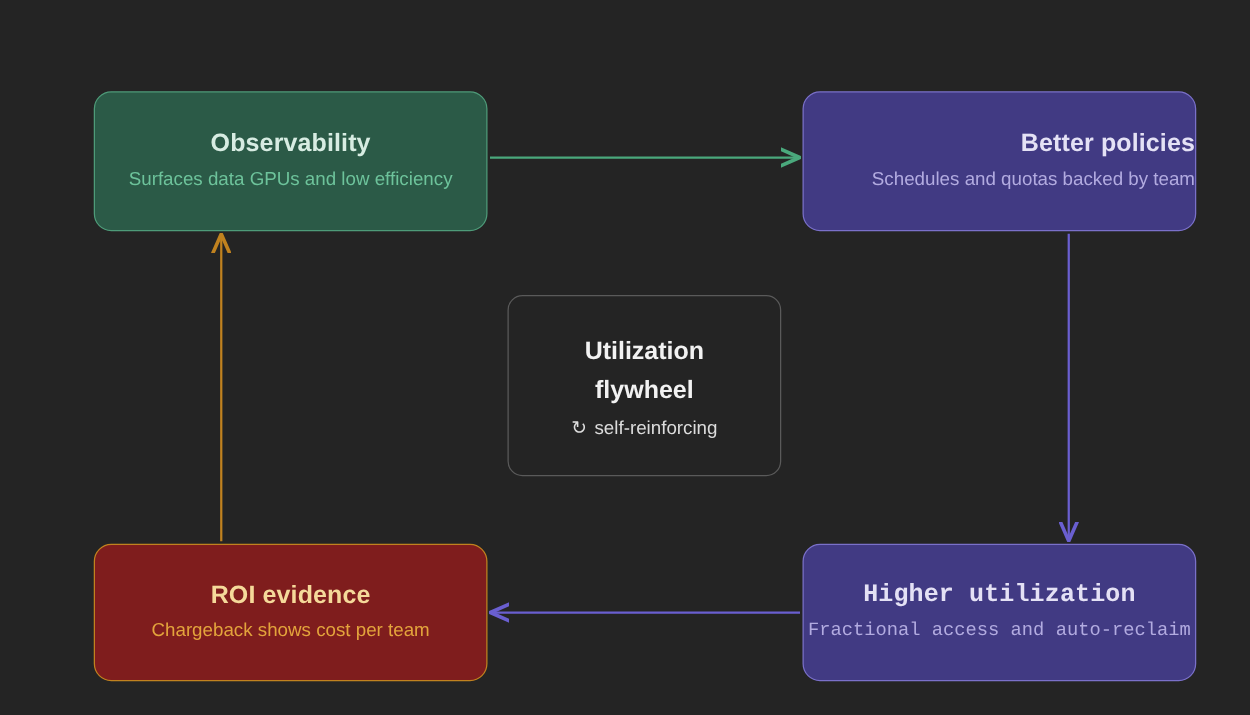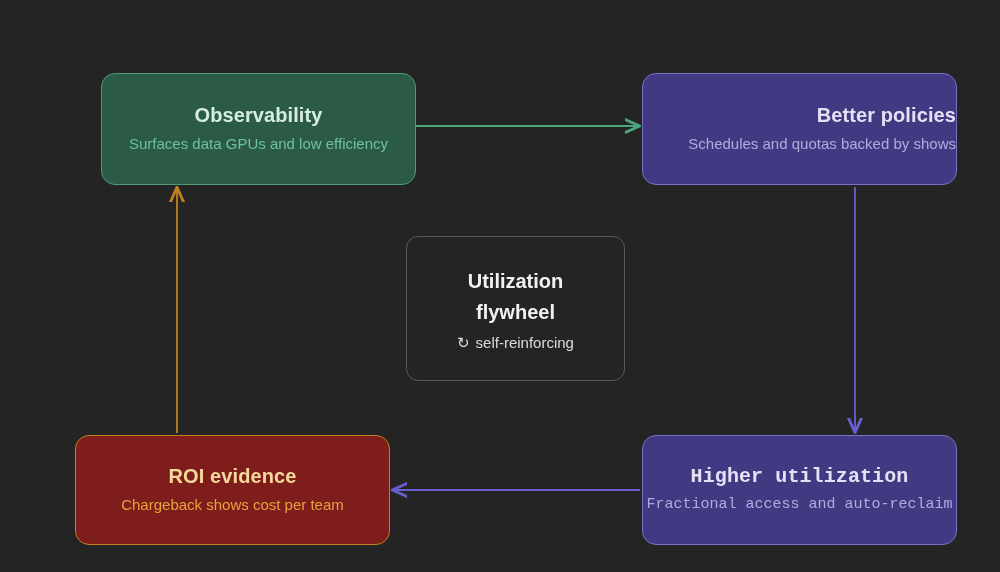--- a/index.html
+++ b/index.html
@@ -54,21 +54,20 @@
     white-space: nowrap;
   }
   
   #node-observability {
     left: 75px;
     top: 73px;
     width: 315px;
     height: 112px;
     background: #2b5a47;
     border-color: #4e9b79;
-    margin-left: 26px;
   }
   #node-observability .node-title { color: #d7ece2; }
   #node-observability .node-sub   { color: #6dc39b; }
 
   
   #node-better-policies {
     left: 642px;
     top: 73px;
     width: 315px;
     height: 112px;
@@ -165,21 +164,21 @@
     <line x1="177" y1="433" x2="177" y2="188" stroke="#c0821f" stroke-width="1.8" marker-end="url(#arrow-orange)"></line>
   </svg>
 
   <div class="node" id="node-observability">
     <div class="node-title">Observability</div>
     <div class="node-sub">Surfaces data GPUs and low efficiency</div>
   </div>
 
   <div class="node" id="node-better-policies">
     <div class="node-title">Better policies</div>
-    <div class="node-sub">Schedules and quotas backed by shows</div>
+    <div class="node-sub">Schedules and quotas backed by team</div>
   </div>
 
   <div class="node" id="node-higher-utilization">
     <div class="node-title">Higher utilization</div>
     <div class="node-sub">Fractional access and auto-reclaim</div>
   </div>
 
   <div class="node" id="node-roi-evidence">
     <div class="node-title">ROI evidence</div>
     <div class="node-sub">Chargeback shows cost per team</div>

